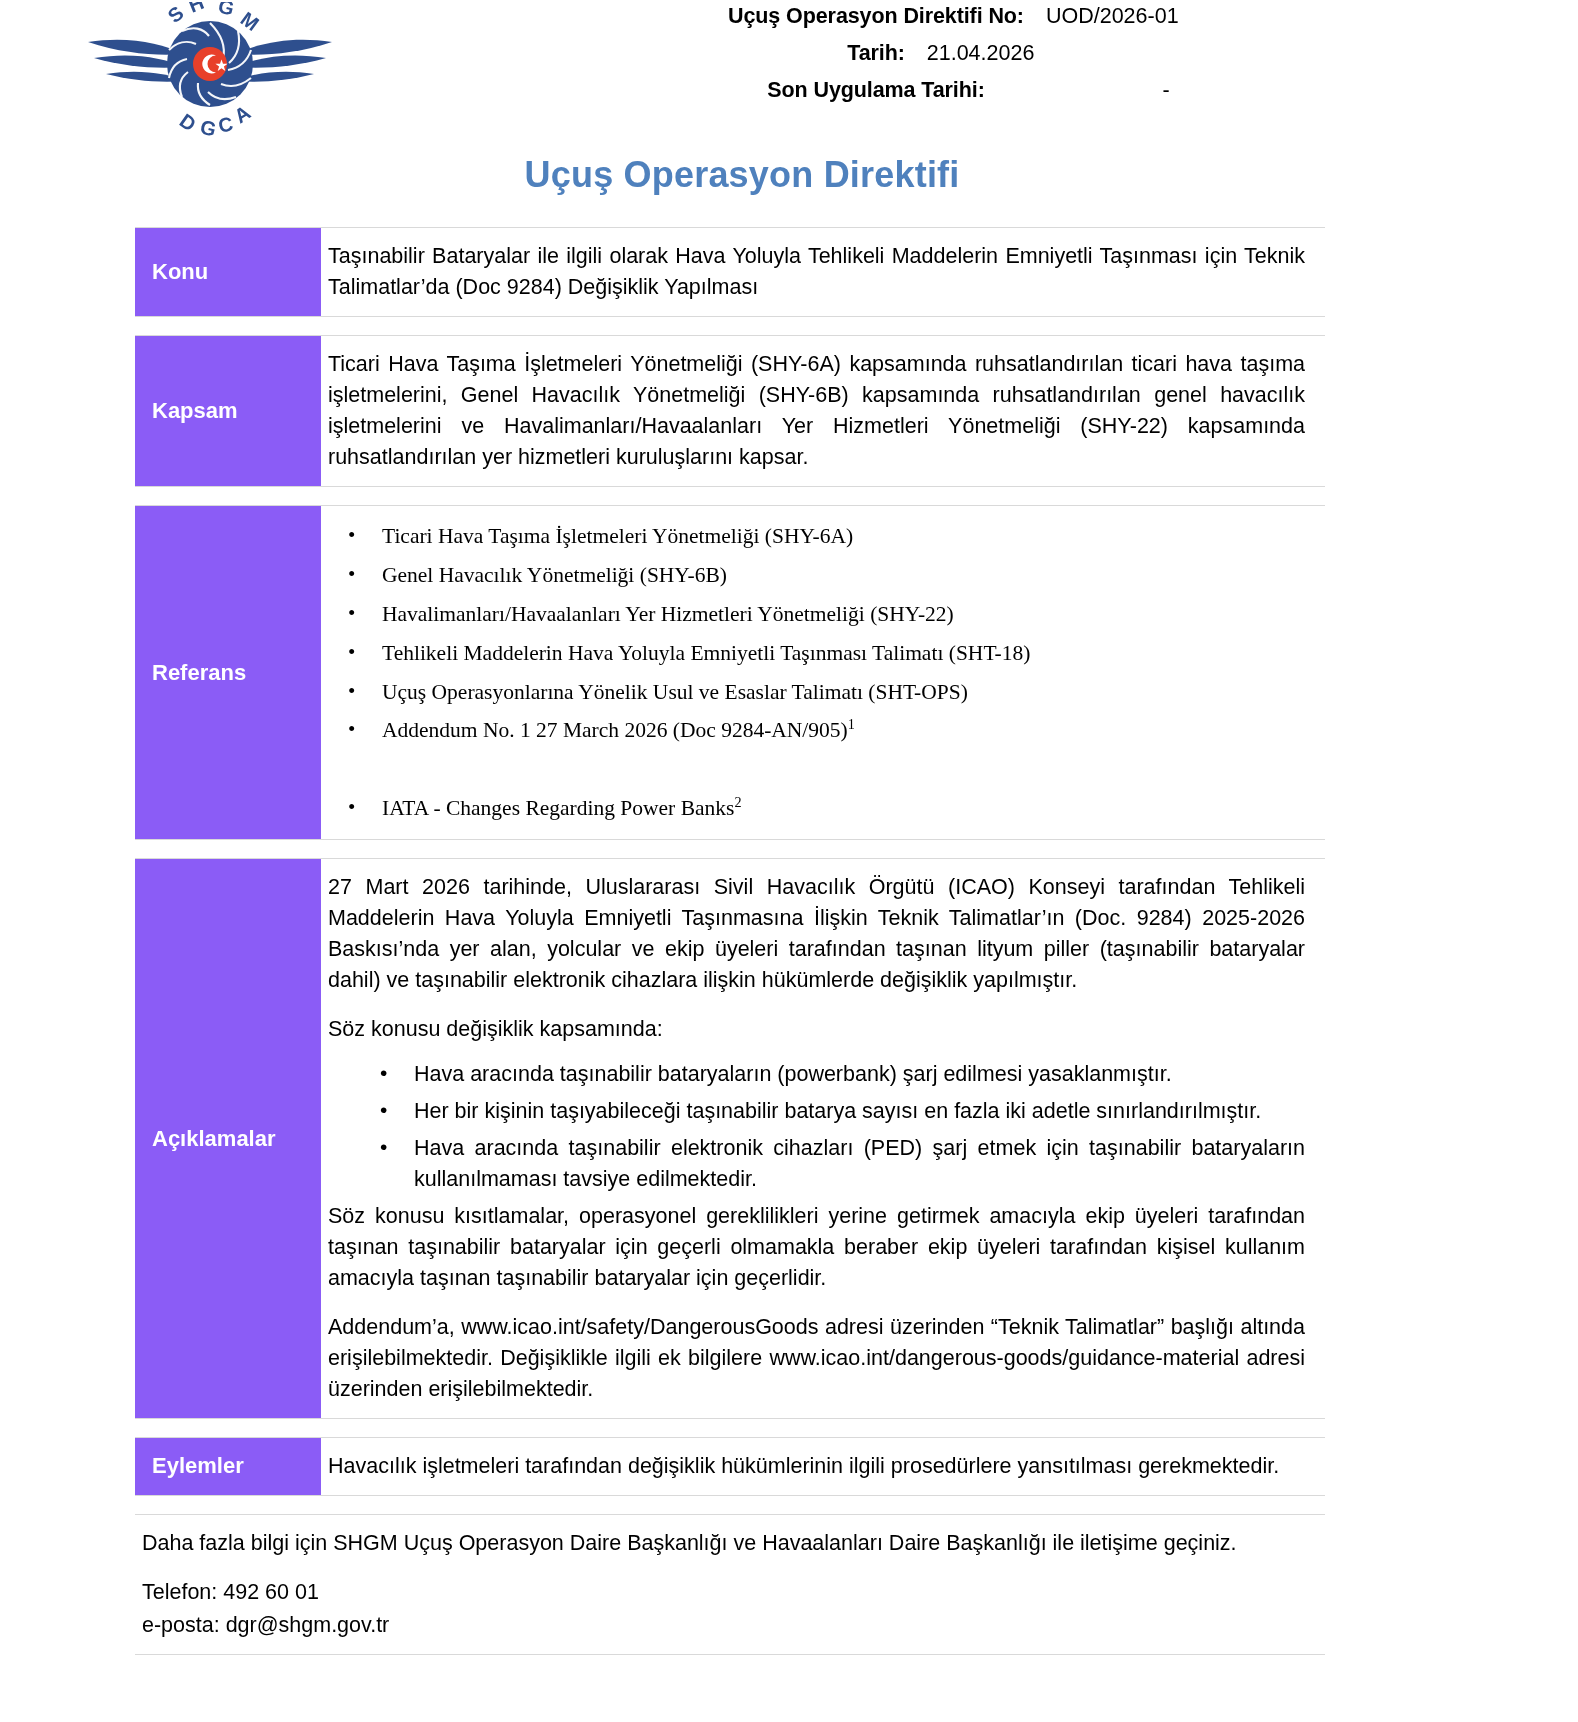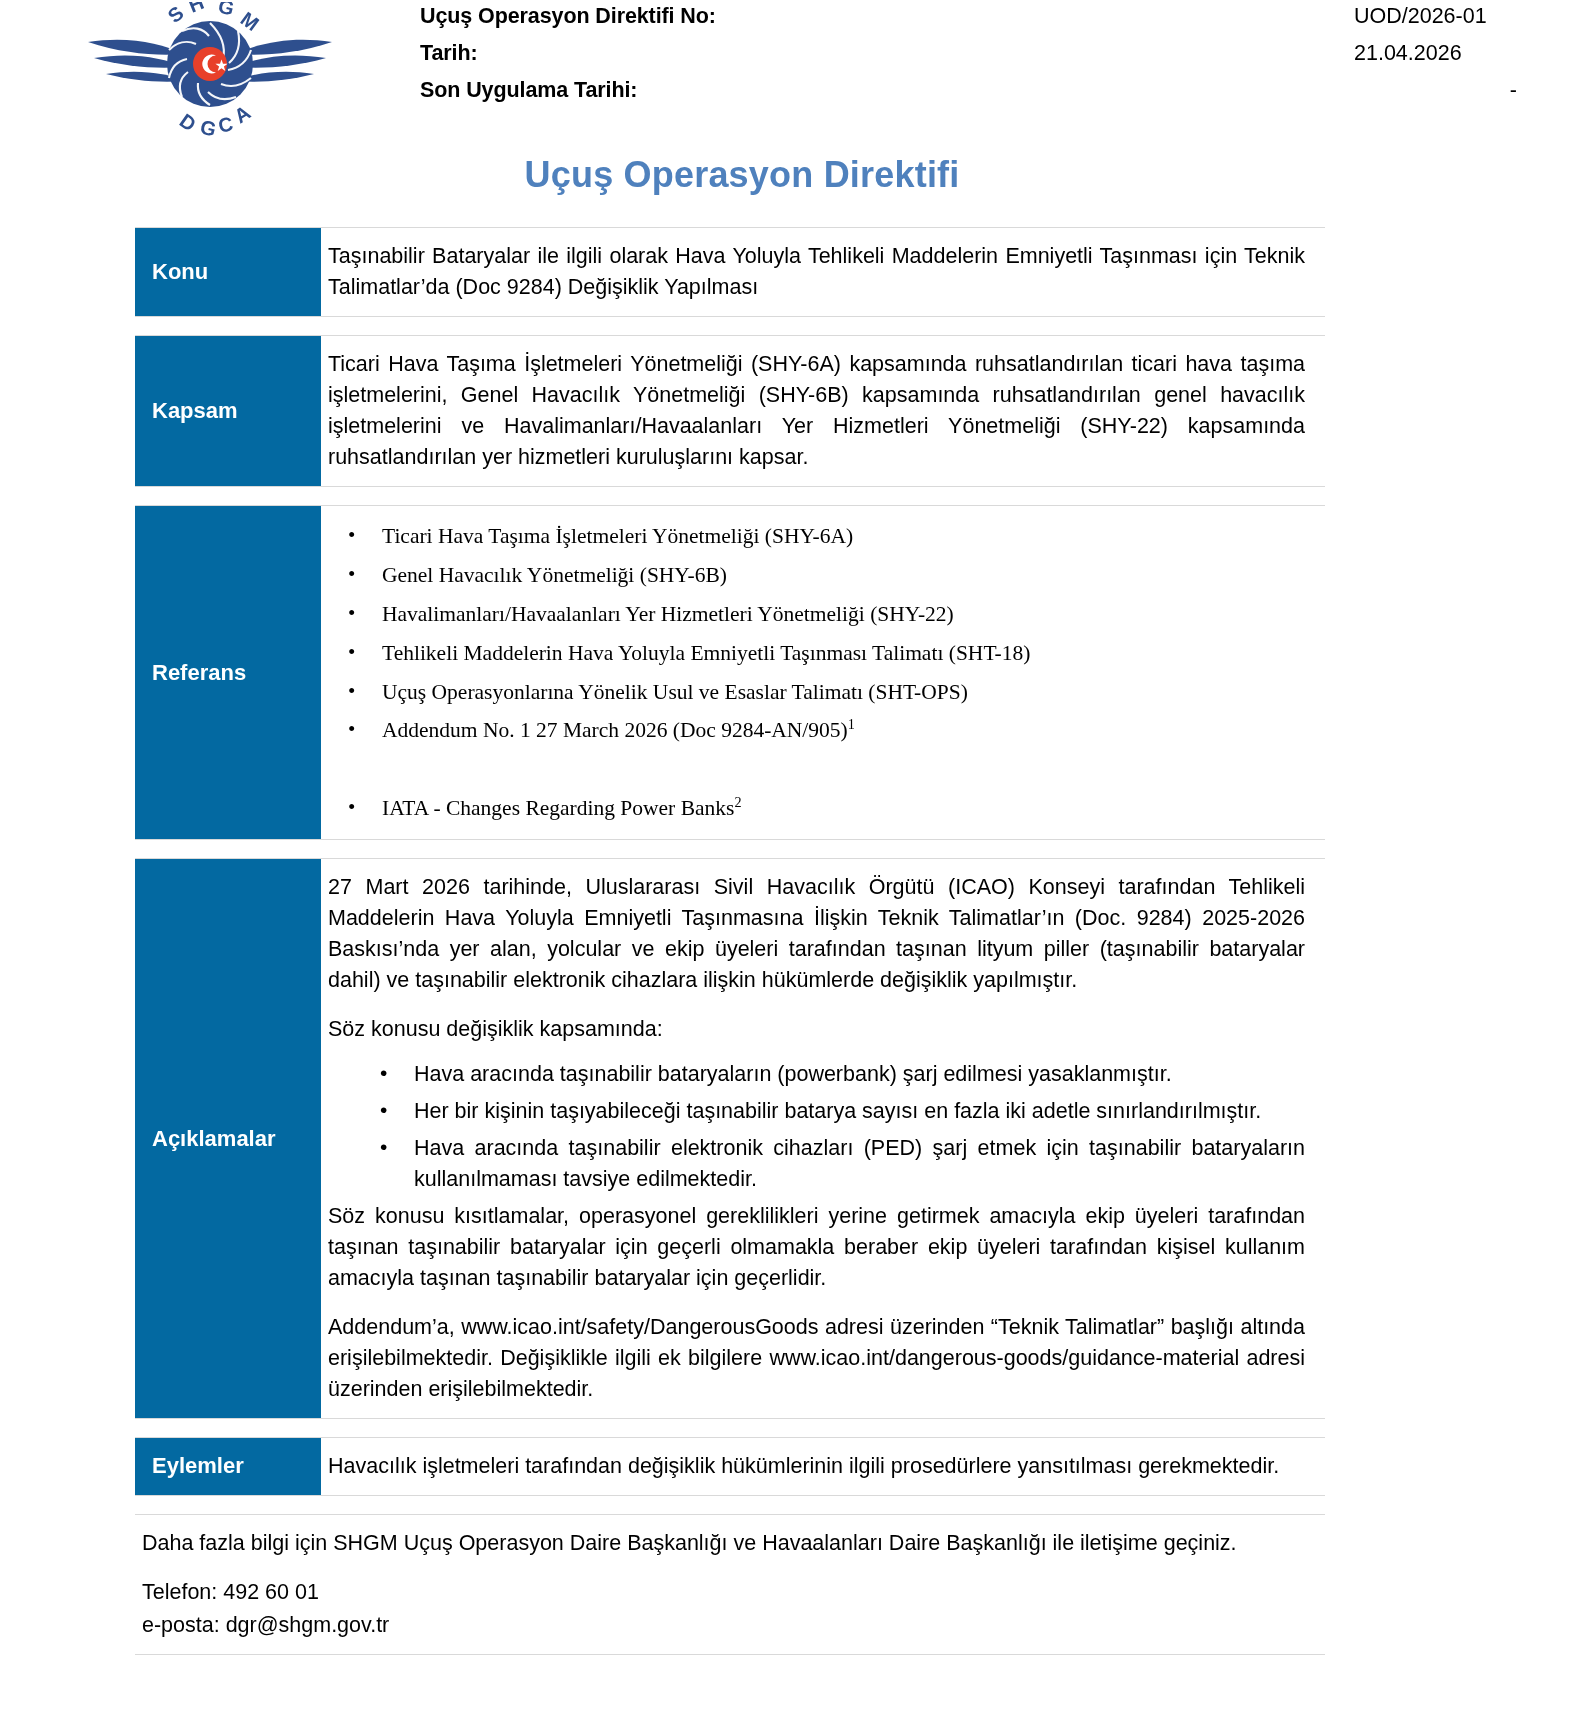--- a/index.html
+++ b/index.html
@@ -41,21 +41,21 @@
   }
   .logo-svg { display: block; }
 
   .header-meta {
     flex: 1 1 auto;
     padding-top: 4px;
   }
   .meta-row {
     display: flex;
     align-items: baseline;
-    justify-content: space-between;
+    justify-content: center;
     height: 37px;
   }
   .meta-label {
     font-weight: bold;
     font-size: 21.5px;
     letter-spacing: -0.1px;
     white-space: nowrap;
     text-align: right;
   }
   .meta-value {
@@ -95,21 +95,21 @@
     width: 1190px;
     border-top: 1px solid #d9d9d9;
     border-bottom: 1px solid #d9d9d9;
     background: #ffffff;
   }
   .block + .block { margin-top: 18px; }
 
   .lbl-cell {
     flex: 0 0 186px;
     width: 186px;
-    background: #0369a1;
+    background: #8b5cf6;
     color: #ffffff;
     font-weight: bold;
     font-size: 22px;
     display: flex;
     align-items: center;
     padding-left: 17px;
     box-sizing: border-box;
   }
   .body-cell {
     flex: 1 1 auto;

